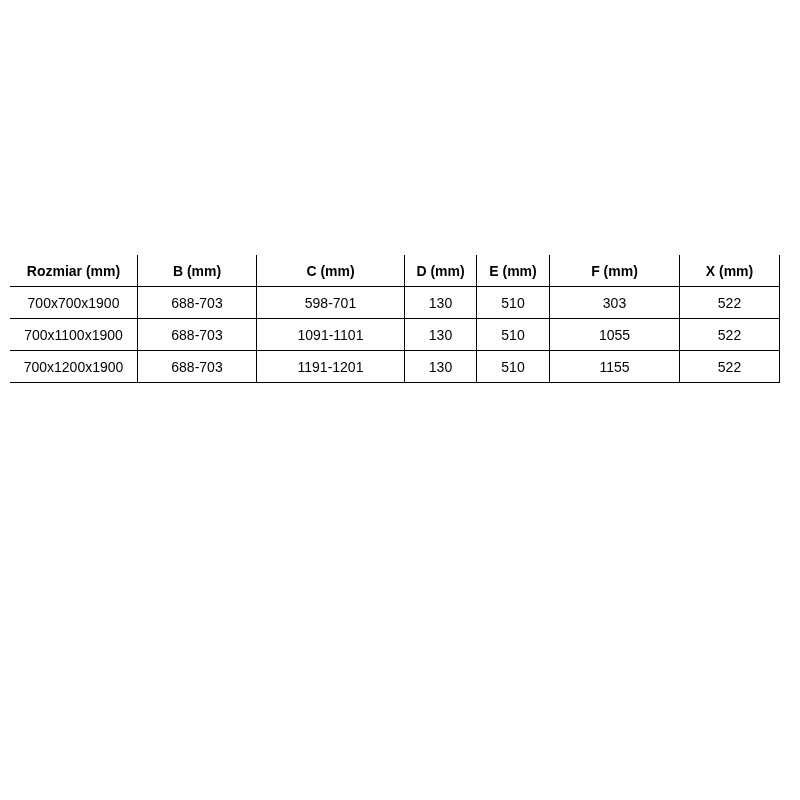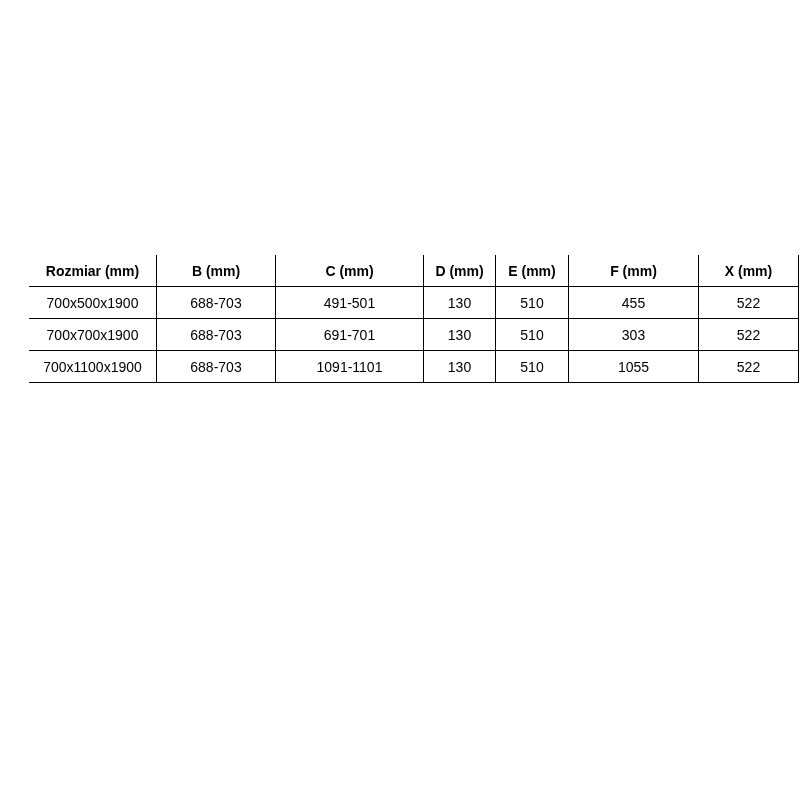--- a/index.html
+++ b/index.html
@@ -13,21 +13,21 @@
   }
   .page {
     position: relative;
     width: 800px;
     height: 800px;
     background: #ffffff;
     overflow: hidden;
   }
   .table-wrap {
     position: absolute;
-    left: 29px;
+    left: 10px;
     top: 255px;
   }
   table.spec-table {
     border-collapse: separate;
     border-spacing: 0;
     table-layout: fixed;
     width: 770px;
   }
   
   col.c0 { width: 128px; }
@@ -77,42 +77,42 @@
             <th>B (mm)</th>
             <th>C (mm)</th>
             <th>D (mm)</th>
             <th>E (mm)</th>
             <th>F (mm)</th>
             <th>X (mm)</th>
           </tr>
       </thead>
       <tbody>
           <tr>
-            <td>700x500x1900</td>
-            <td>688-703</td>
-            <td>491-501</td>
-            <td>130</td>
-            <td>510</td>
-            <td>455</td>
-            <td>522</td>
-          </tr>
-          <tr>
             <td>700x700x1900</td>
             <td>688-703</td>
-            <td>691-701</td>
+            <td>598-701</td>
             <td>130</td>
             <td>510</td>
             <td>303</td>
             <td>522</td>
           </tr>
           <tr>
             <td>700x1100x1900</td>
             <td>688-703</td>
             <td>1091-1101</td>
             <td>130</td>
             <td>510</td>
             <td>1055</td>
             <td>522</td>
           </tr>
+          <tr>
+            <td>700x1200x1900</td>
+            <td>688-703</td>
+            <td>1191-1201</td>
+            <td>130</td>
+            <td>510</td>
+            <td>1155</td>
+            <td>522</td>
+          </tr>
         </tbody>
     </table>
   </div>
 </div>
 
 </body></html>

